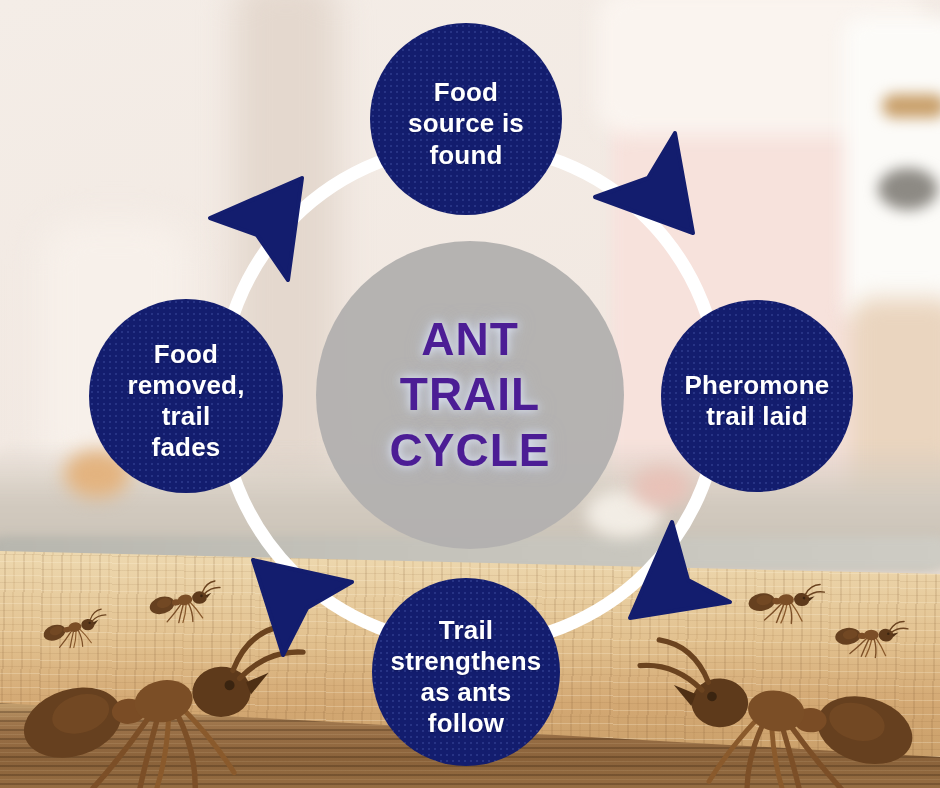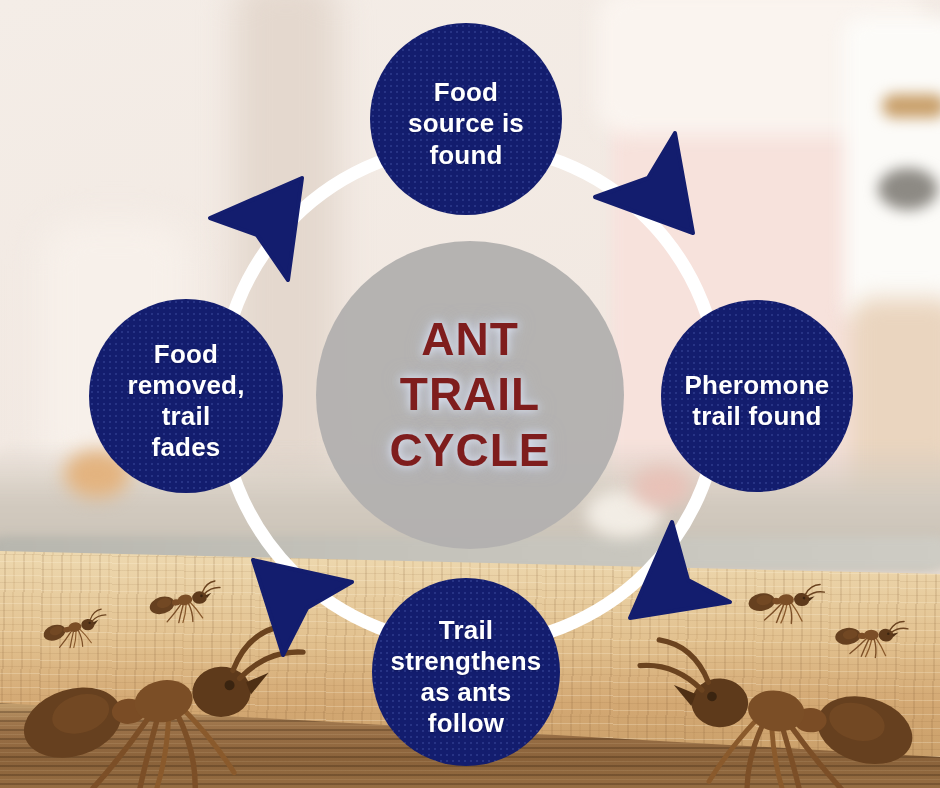--- a/index.html
+++ b/index.html
@@ -73,21 +73,21 @@
   .node-top{left:370px;top:23px;width:192px;height:192px;}
   .node-right{left:661px;top:300px;width:192px;height:192px;}
   .node-bottom{left:372px;top:578px;width:188px;height:188px;}
   .node-left{left:89px;top:299px;width:194px;height:194px;}
   .center-circle{
     position:absolute;left:316px;top:241px;width:308px;height:308px;border-radius:50%;
     background:rgba(179,177,176,0.97);
     display:flex;align-items:center;justify-content:center;text-align:center;
   }
   .center-title{
-    color:#7f1d1d;font-weight:700;font-size:46px;line-height:1.2;letter-spacing:1px;
+    color:#4c1d95;font-weight:700;font-size:46px;line-height:1.2;letter-spacing:1px;
     white-space:pre-line;
     text-shadow:0 0 10px rgba(230,238,255,0.95),0 0 18px rgba(190,205,245,0.55);
   }
 </style>
 </head>
 <body>
 
 <div class="stage">
 
   <div class="abs" style="left:0;top:0;width:940px;height:788px;">
@@ -157,21 +157,21 @@
     <polygon points="302,178 210,218 257,235 288,280" fill="#131d6e" stroke="#131d6e" stroke-width="4" stroke-linejoin="round"></polygon>
   </svg>
 
   <div class="node node-top">
     <div class="node-label">Food
 source is
 found</div>
   </div>
   <div class="node node-right">
     <div class="node-label">Pheromone
-trail found</div>
+trail laid</div>
   </div>
   <div class="node node-bottom">
     <div class="node-label">Trail
 strengthens
 as ants
 follow</div>
   </div>
   <div class="node node-left">
     <div class="node-label">Food
 removed,

